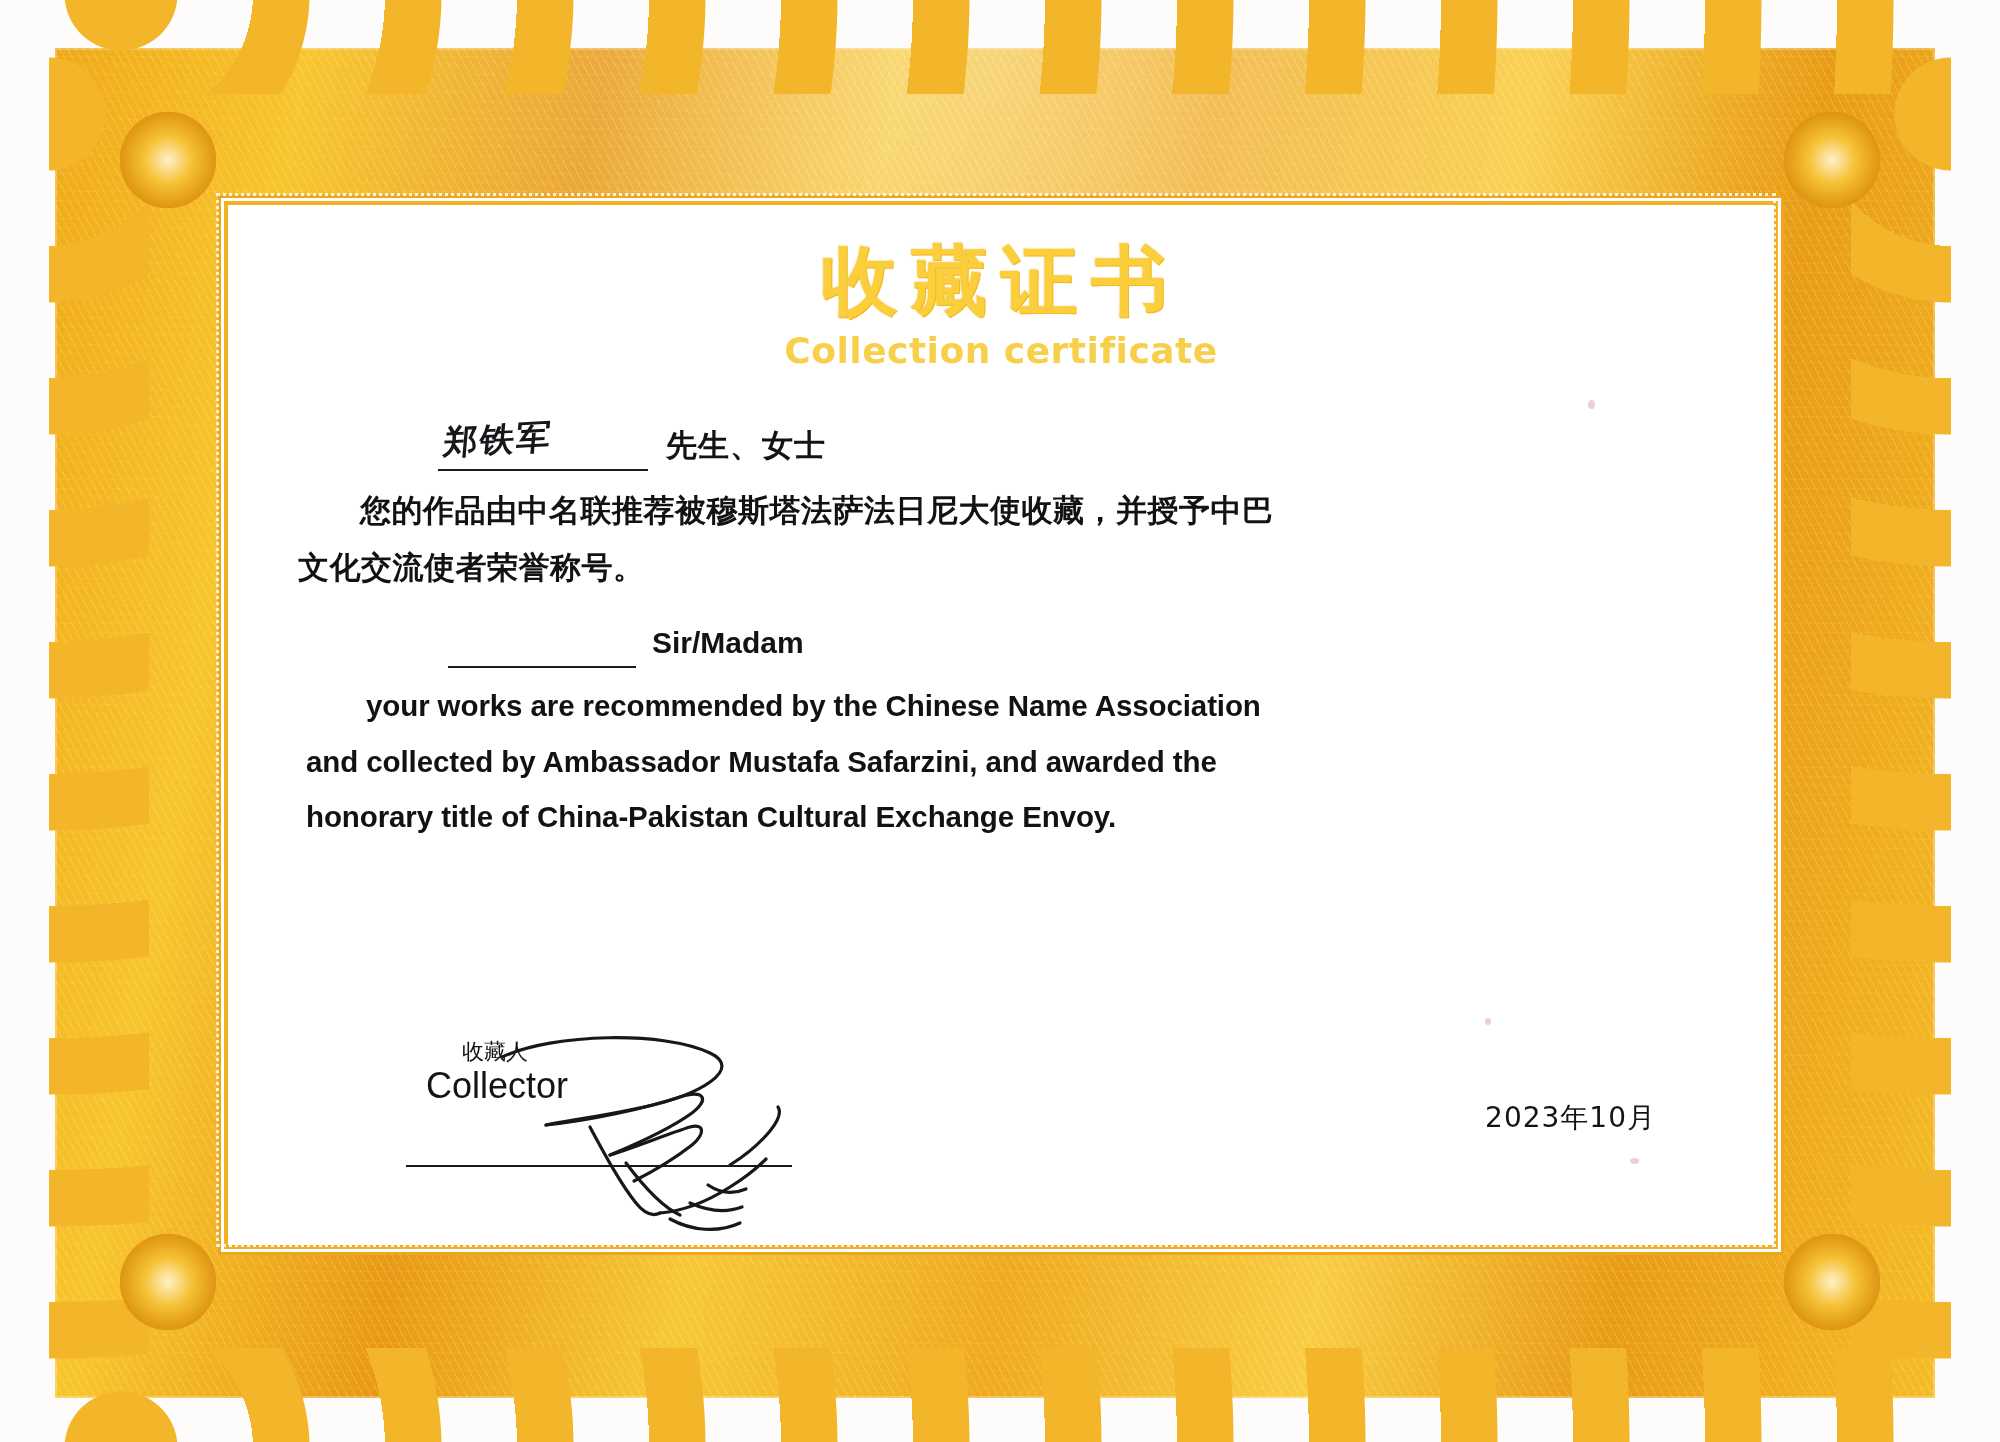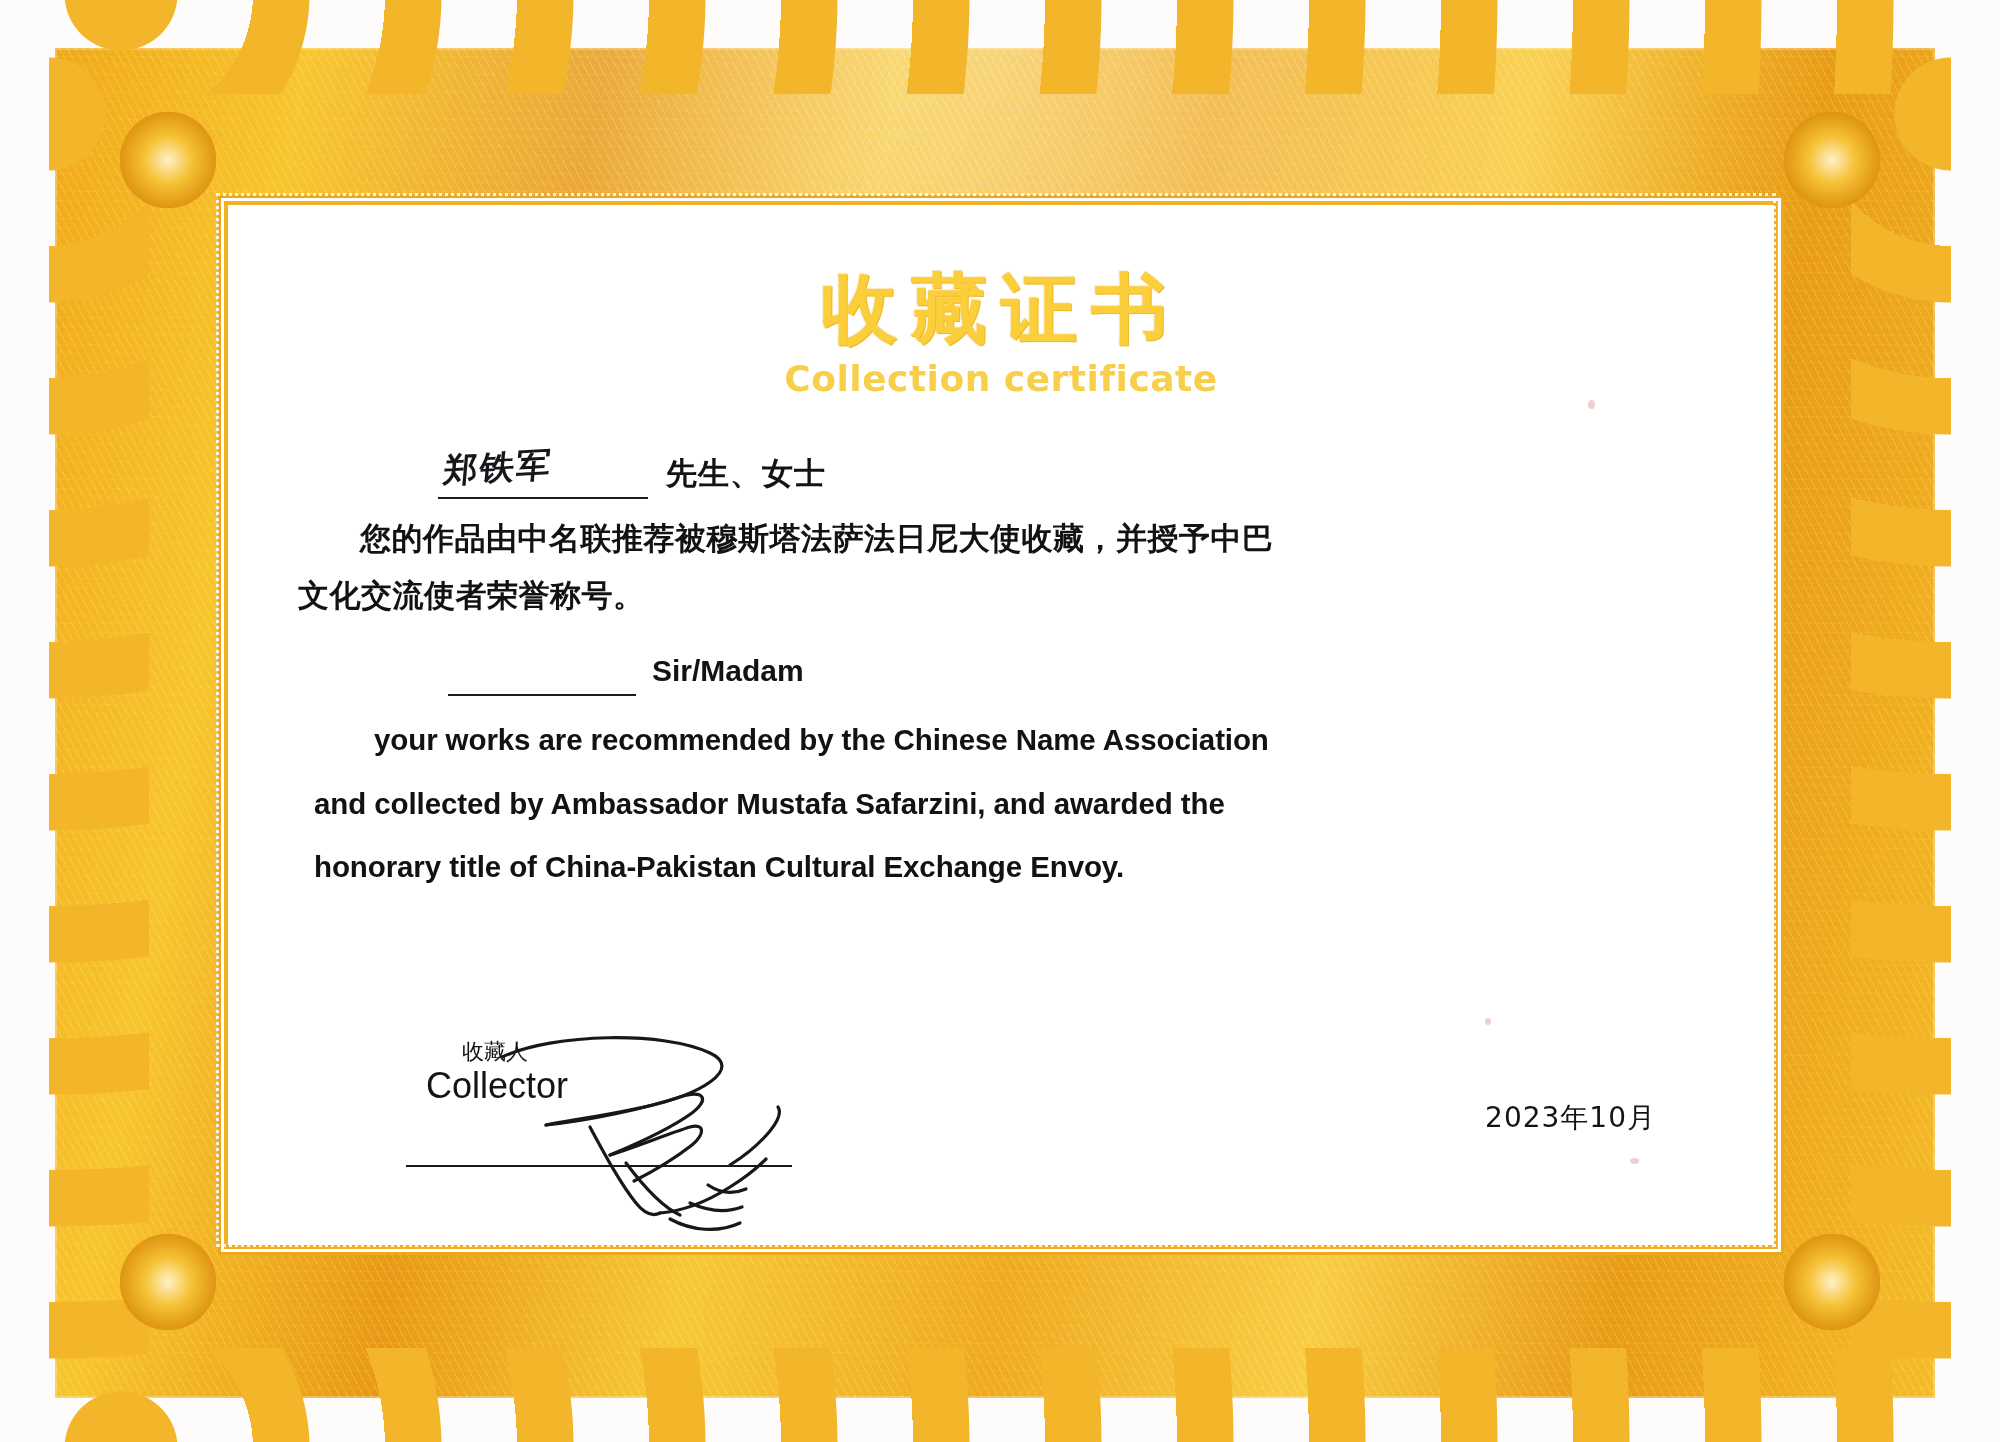--- a/index.html
+++ b/index.html
@@ -109,21 +109,21 @@
   .corner.br { right: 120px; bottom: 112px; }
 
   
   .content {
     position: absolute;
     left: 228px;
     top: 205px;
     width: 1546px;
     height: 1040px;
     box-sizing: border-box;
-    padding: 48px 70px 36px 70px;
+    padding: 20px 70px 36px 70px;
   }
 
   .title-cn {
     text-align: center;
     font-family: "DejaVu Sans", sans-serif;
     font-size: 76px;
     font-weight: bold;
     letter-spacing: 14px;
     color: #fbcf3c;
     text-shadow: 0 0 2px #f0ae1d, 1px 1px 0 #f3bb28;
@@ -203,21 +203,21 @@
     color: #131313;
     padding-bottom: 2px;
   }
 
   .para-en {
     font-family: "Liberation Sans", sans-serif;
     font-size: 29.5px;
     font-weight: bold;
     color: #121212;
     line-height: 1.62;
-    margin: 16px;
+    margin: 8px;
     letter-spacing: -0.1px;
   }
   .para-en .indent { display: inline-block; width: 60px; }
 
   
   .signature-block {
     position: absolute;
     left: 178px;
     bottom: 78px;
     width: 420px;

